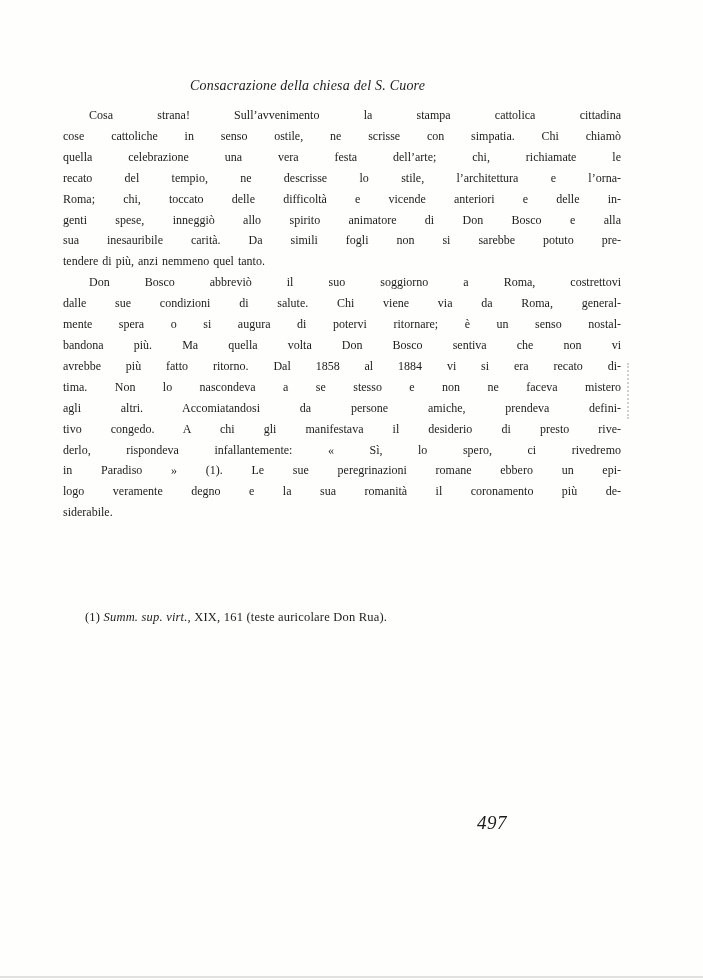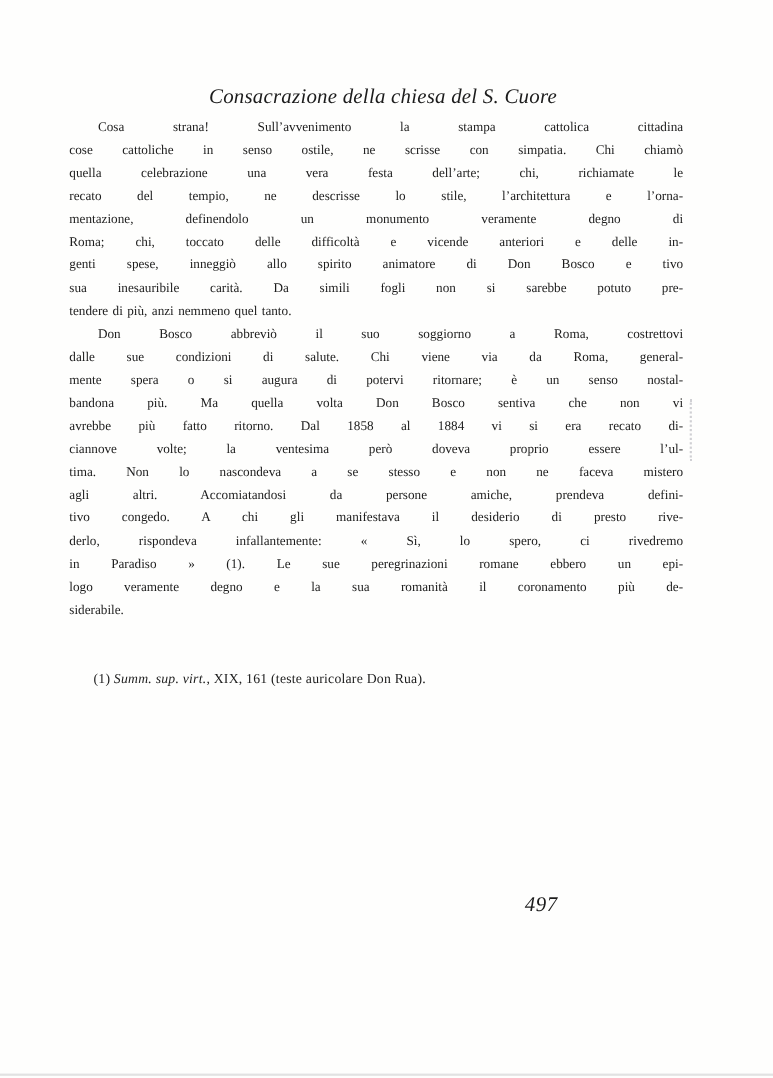--- a/index.html
+++ b/index.html
@@ -15,21 +15,21 @@
     overflow: hidden;
     font-family: "Liberation Serif", "DejaVu Serif", serif;
     color: #1c1c1c;
   }
   .running-header {
     position: absolute;
     top: 78px;
     left: 190px;
     width: 200px;
     font-style: italic;
-    font-size: 19px;
+    font-size: 14px;
     letter-spacing: 0.2px;
     white-space: nowrap;
     text-align: left;
   }
   .body-text {
     position: absolute;
     top: 105px;
     left: 63px;
     width: 558px;
     font-size: 12px;
@@ -91,34 +91,32 @@
 
   <div class="running-header">Consacrazione della chiesa del S. Cuore</div>
 
   <div class="body-text">
 
     <div>
       <div class="jline indent">Cosa strana! Sull’avvenimento la stampa cattolica cittadina</div>
       <div class="jline">cose cattoliche in senso ostile, ne scrisse con simpatia. Chi chiamò</div>
       <div class="jline">quella celebrazione una vera festa dell’arte; chi, richiamate le</div>
       <div class="jline">recato del tempio, ne descrisse lo stile, l’architettura e l’orna-</div>
-      <div class="jline">mentazione, definendolo un monumento veramente degno di</div>
       <div class="jline">Roma; chi, toccato delle difficoltà e vicende anteriori e delle in-</div>
-      <div class="jline">genti spese, inneggiò allo spirito animatore di Don Bosco e tivo</div>
+      <div class="jline">genti spese, inneggiò allo spirito animatore di Don Bosco e alla</div>
       <div class="jline">sua inesauribile carità. Da simili fogli non si sarebbe potuto pre-</div>
       <div class="jline last">tendere di più, anzi nemmeno quel tanto.</div>
     </div>
 
     <div>
       <div class="jline indent">Don Bosco abbreviò il suo soggiorno a Roma, costrettovi</div>
       <div class="jline">dalle sue condizioni di salute. Chi viene via da Roma, general-</div>
       <div class="jline">mente spera o si augura di potervi ritornare; è un senso nostal-</div>
       <div class="jline">bandona più. Ma quella volta Don Bosco sentiva che non vi</div>
       <div class="jline">avrebbe più fatto ritorno. Dal 1858 al 1884 vi si era recato di-</div>
-      <div class="jline">ciannove volte; la ventesima però doveva proprio essere l’ul-</div>
       <div class="jline">tima. Non lo nascondeva a se stesso e non ne faceva mistero</div>
       <div class="jline">agli altri. Accomiatandosi da persone amiche, prendeva defini-</div>
       <div class="jline">tivo congedo. A chi gli manifestava il desiderio di presto rive-</div>
       <div class="jline">derlo, rispondeva infallantemente: « Sì, lo spero, ci rivedremo</div>
       <div class="jline">in Paradiso » (1). Le sue peregrinazioni romane ebbero un epi-</div>
       <div class="jline">logo veramente degno e la sua romanità il coronamento più de-</div>
       <div class="jline last">siderabile.</div>
     </div>
 
   </div>

